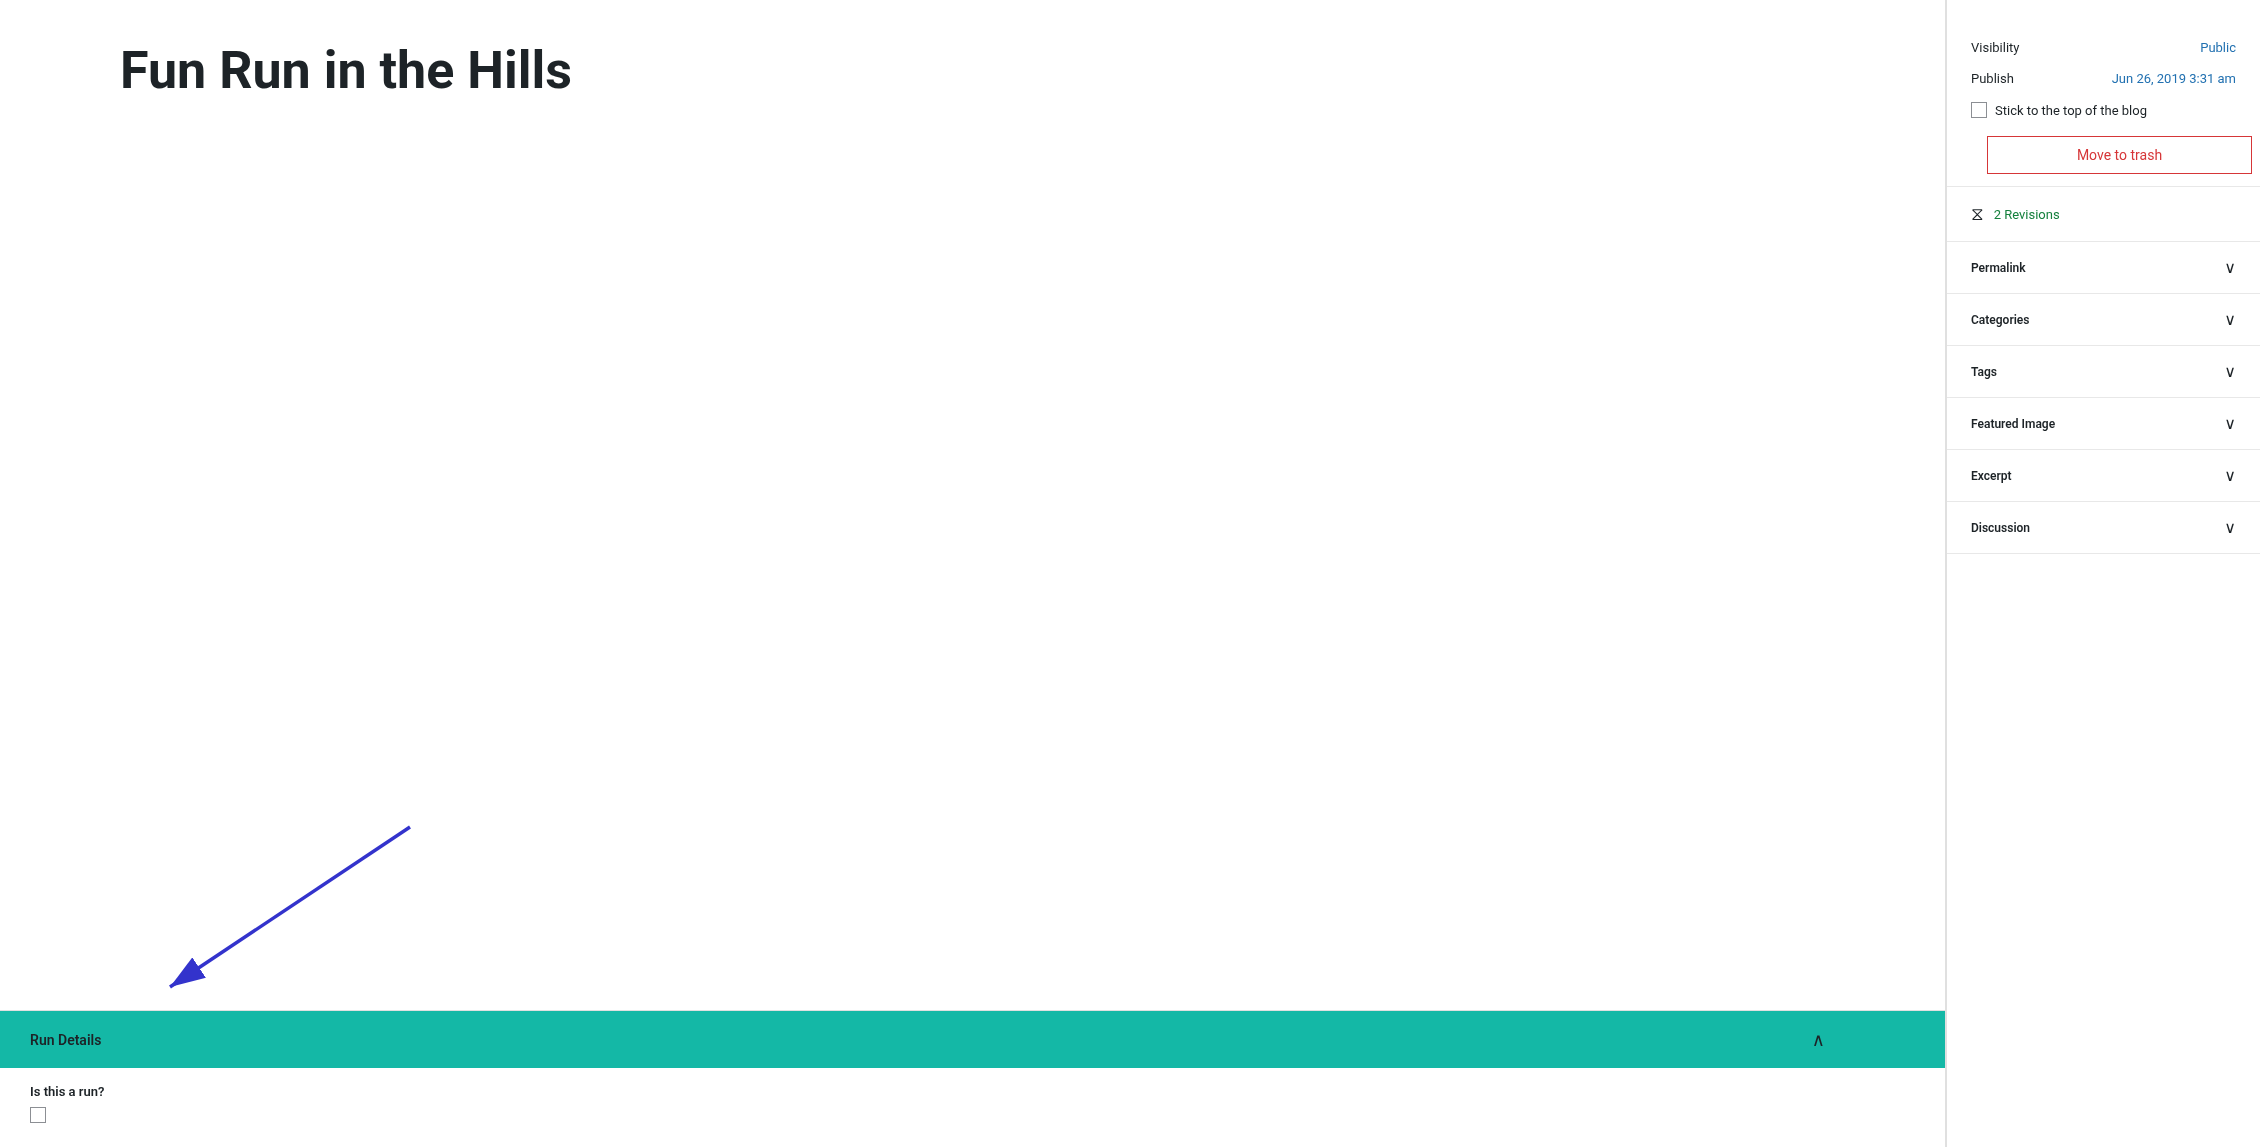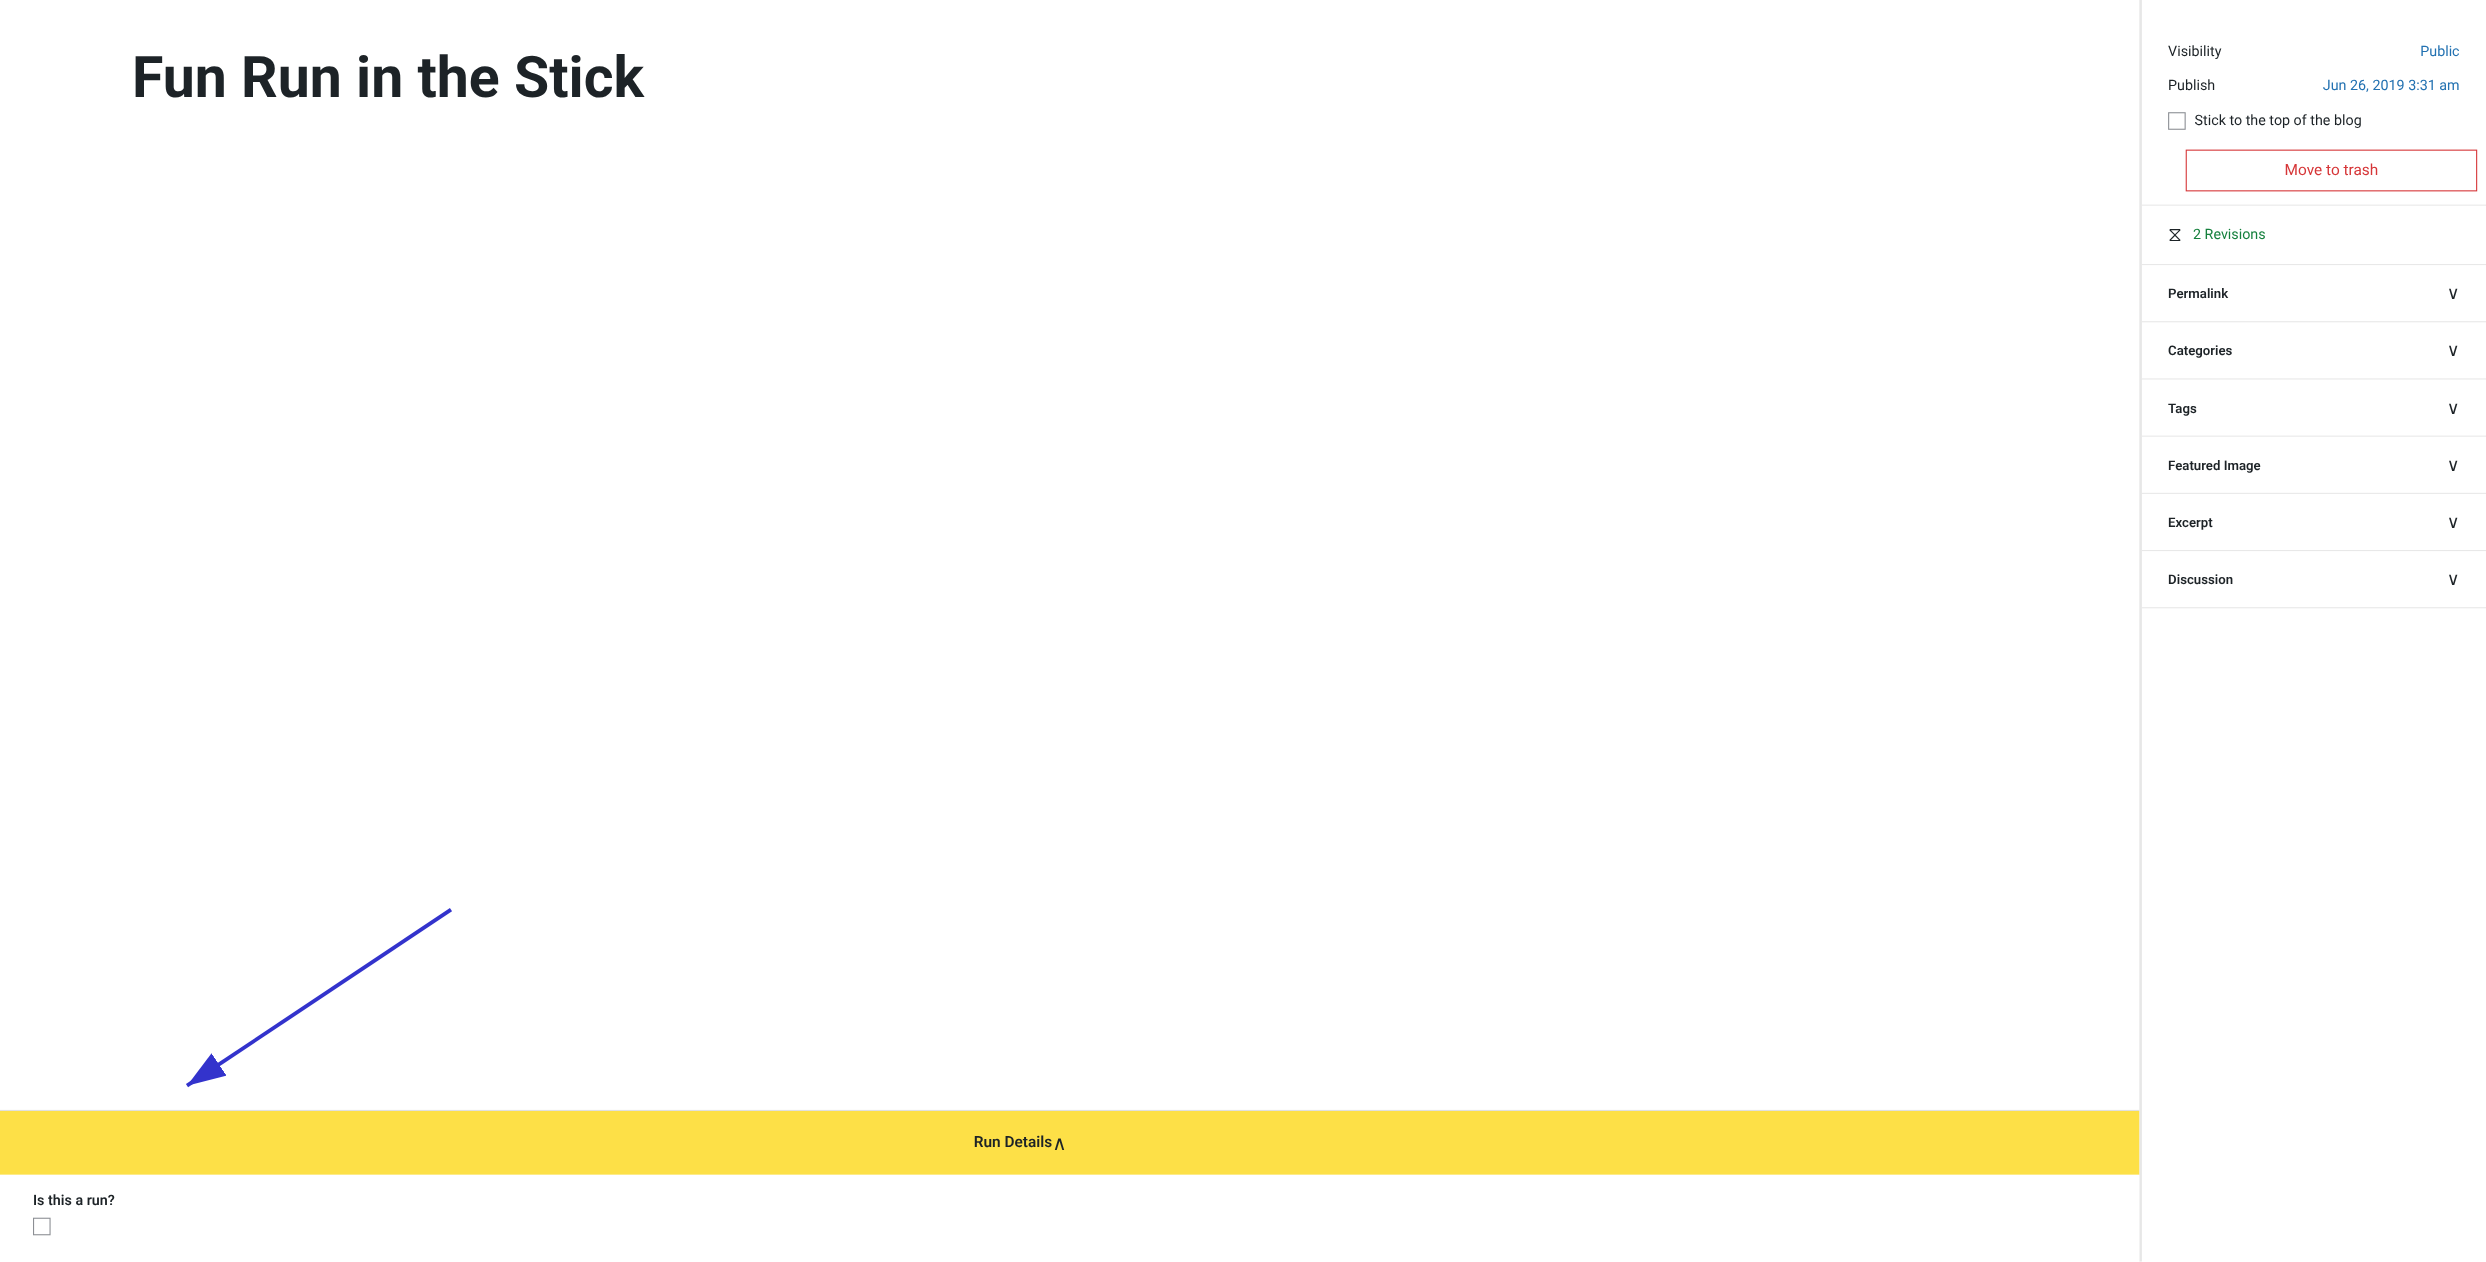--- a/index.html
+++ b/index.html
@@ -44,24 +44,24 @@
       position: absolute;
       bottom: 0;
       left: 0;
       right: 0;
       border-top: 1px solid #e0e0e0;
     }
 
     .meta-panel-header {
       display: flex;
       align-items: center;
-      justify-content: center;
+      justify-content: space-between;
       padding: 18px 120px 18px 30px;
       cursor: pointer;
-      background: #fde047;
+      background: #14b8a6;
     }
 
     .meta-panel-header-label {
       font-size: 14px;
       font-weight: 600;
       color: #1d2327;
     }
 
     .chevron-up {
       font-size: 18px;
@@ -218,21 +218,21 @@
 
     .chevron-down {
       font-size: 16px;
       color: #1d2327;
     }
   </style>
 </head>
 <body>
 
 <div class="main-content">
-  <h1 class="post-title">Fun Run in the Stick</h1>
+  <h1 class="post-title">Fun Run in the Hills</h1>
 
   <div class="arrow-container">
     <svg class="arrow-svg" viewBox="0 0 380 200" xmlns="http://www.w3.org/2000/svg">
       <defs>
         <marker id="arrowhead" markerWidth="10" markerHeight="7" refX="10" refY="3.5" orient="auto">
           <polygon points="0 0, 10 3.5, 0 7" fill="#3333cc"></polygon>
         </marker>
       </defs>
       <line x1="370" y1="10" x2="130" y2="170" stroke="#3333cc" stroke-width="3.5" marker-end="url(#arrowhead)"></line>
     </svg>

